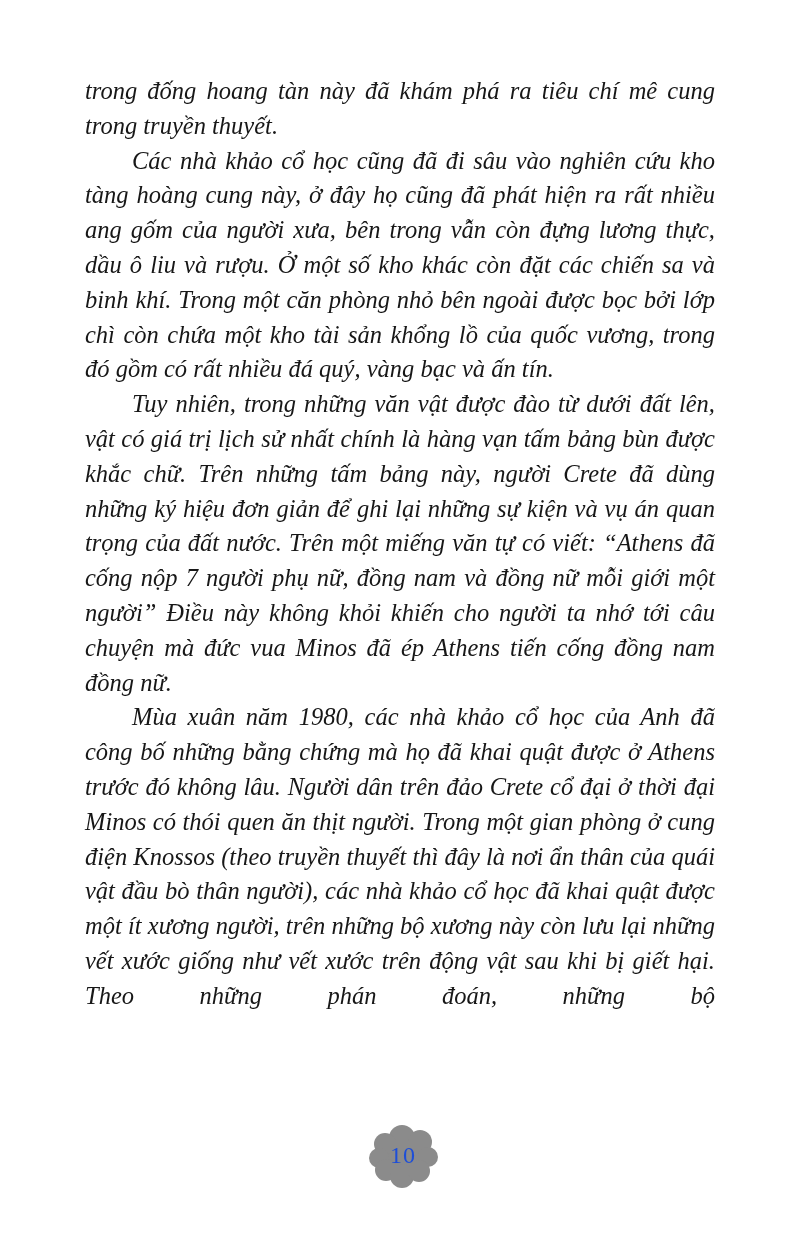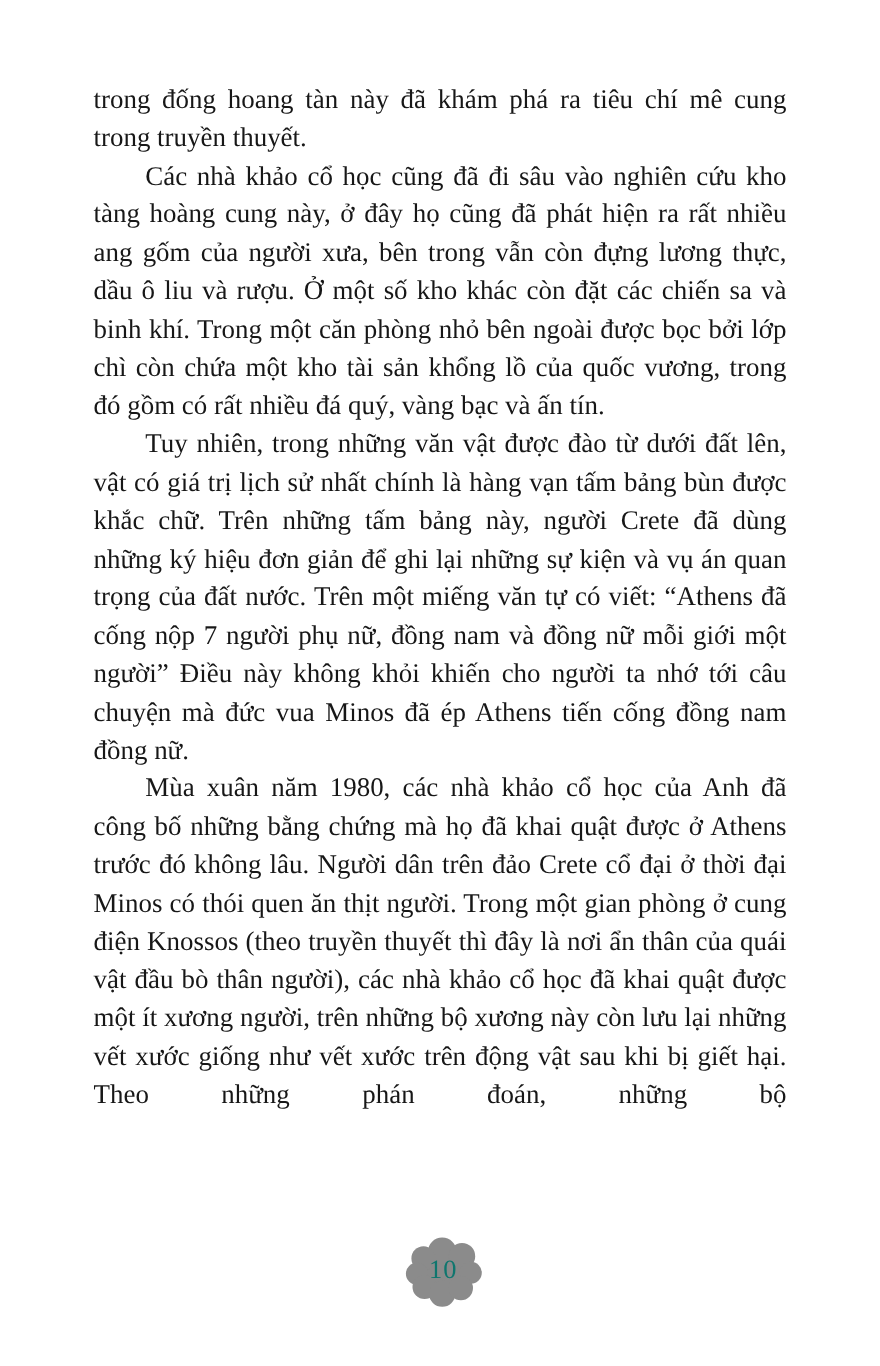--- a/index.html
+++ b/index.html
@@ -21,20 +21,21 @@
     top: 74px;
     width: 630px;
     font-size: 24.5px;
     line-height: 34.8px;
     color: #171717;
     text-align: justify;
   }
   .text-block p {
     margin: 0;
     padding: 0;
+    font-style: italic;
   }
   .text-block p.indent {
     text-indent: 47px;
   }
   
   .text-block p.cut-off {
     text-align-last: justify;
   }
   .badge {
     position: absolute;
@@ -54,21 +55,21 @@
     top: 0;
     width: 100%;
     height: 100%;
     display: flex;
     align-items: center;
     justify-content: center;
     padding-bottom: 3px;
     box-sizing: border-box;
     font-size: 24px;
     letter-spacing: 1px;
-    color: #0f766e;
+    color: #1d4ed8;
   }
 </style>
 </head>
 <body>
 
 <div class="page">
 
   <div class="text-block">
     <p>trong đống hoang tàn này đã khám phá ra tiêu chí mê cung trong truyền thuyết.</p>
     <p class="indent">Các nhà khảo cổ học cũng đã đi sâu vào nghiên cứu kho tàng hoàng cung này, ở đây họ cũng đã phát hiện ra rất nhiều ang gốm của người xưa, bên trong vẫn còn đựng lương thực, dầu ô liu và rượu. Ở một số kho khác còn đặt các chiến sa và binh khí. Trong một căn phòng nhỏ bên ngoài được bọc bởi lớp chì còn chứa một kho tài sản khổng lồ của quốc vương, trong đó gồm có rất nhiều đá quý, vàng bạc và ấn tín.</p>

